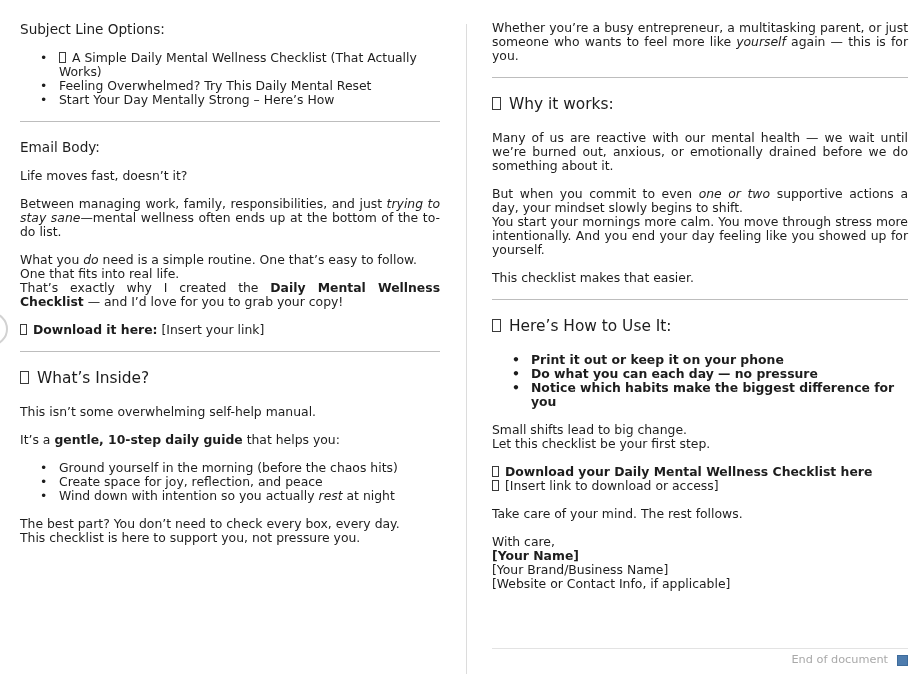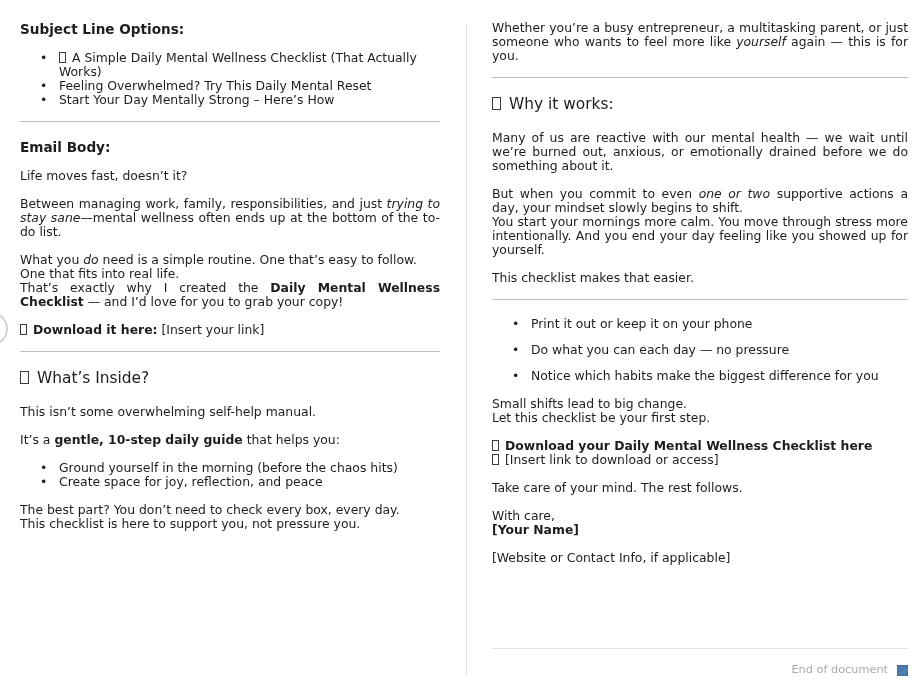--- a/index.html
+++ b/index.html
@@ -8,46 +8,46 @@
     background:#ffffff;
     font-family:"DejaVu Sans","Liberation Sans",sans-serif;
     color:#1d1d1d;
     -webkit-font-smoothing:antialiased;
   }
   .col{position:absolute;top:21px;font-size:12.4px;line-height:14px;}
   #col-left{left:20px;width:420px;}
   #col-right{left:492px;width:416px;}
 
   .para{margin:0 0 14px 0;text-align:justify;}
-  .heading-sub{font-weight:bold;font-size:13.6px;line-height:16px;margin:0 0 14px 0;}
+  .heading-sub{font-weight:normal;font-size:13.6px;line-height:16px;margin:0 0 14px 0;}
   .heading-main{font-weight:normal;font-size:15.4px;line-height:18px;margin:0 0 18px 0;}
 
   .rule{height:0;border:none;border-top:1px solid #bdbdbd;margin:13px 0 17px 0;}
 
   .bullets{list-style:none;margin:0 0 14px 0;padding:0 0 0 20px;}
   .bullets li{position:relative;padding-left:19px;}
   .bullets li::before{content:"\2022";position:absolute;left:0;top:0;}
-  .bullets.bold li{font-weight:normal;margin-top:12px;}
+  .bullets.bold li{font-weight:bold;}
 
   .tofu{display:inline-block;width:7px;height:11px;border:1px solid #3a3a3a;
         margin:0 6px 0 0;vertical-align:-1px;box-sizing:border-box;}
   .heading-main .tofu{width:9px;height:13px;border-width:1.5px;margin-right:8px;vertical-align:-1px;}
 
   .b{font-weight:bold;}
   .i{font-style:italic;}
 
   .divider{position:absolute;left:466px;top:24px;width:1px;height:650px;background:#dcdcdc;}
 
   .back-arrow{position:absolute;left:-26px;top:312px;width:30px;height:30px;
               border:2px solid #d2d2d2;border-radius:50%;background:#ffffff;}
 
   .end-block{position:absolute;left:492px;width:416px;top:648px;}
   .end-rule{height:0;border:none;border-top:1px solid #e3e3e3;margin:0;}
   .end-row{display:flex;justify-content:flex-end;align-items:center;
-           margin-top:15px;font-size:11.3px;line-height:12px;color:#a9a9a9;}
+           margin-top:5px;font-size:11.3px;line-height:12px;color:#a9a9a9;}
   .end-square{width:9px;height:9px;background:#4e7cae;border:1px solid #3e6c9c;margin-left:9px;}
 </style>
 </head>
 <body>
 
 <div class="back-arrow"></div>
 
 <div class="divider"></div>
 
 <div class="col" id="col-left">
@@ -63,40 +63,42 @@
     <p class="para"><span>Between managing work, family, responsibilities, and just </span><span class="i">trying to stay sane</span><span>—mental wellness often ends up at the bottom of the to-do list.</span></p>
     <p class="para"><span>What you </span><span class="i">do</span><span> need is a simple routine. One that’s easy to follow.</span><br><span>One that fits into real life.</span><br><span>That’s exactly why I created the </span><span class="b">Daily Mental Wellness Checklist</span><span> — and I’d love for you to grab your copy!</span></p>
     <p class="para"><span class="tofu"></span><span class="b">Download it here:</span><span> [Insert your link]</span></p>
     <hr class="rule">
     <div class="heading-main"><span class="tofu"></span><span>What’s Inside?</span></div>
     <p class="para"><span>This isn’t some overwhelming self-help manual.</span></p>
     <p class="para"><span>It’s a </span><span class="b">gentle, 10-step daily guide</span><span> that helps you:</span></p>
     <ul class="bullets">
       <li><span>Ground yourself in the morning (before the chaos hits)</span></li>
       <li><span>Create space for joy, reflection, and peace</span></li>
+      <li><span>Wind down with intention so you actually </span><span class="i">rest</span><span> at night</span></li>
     </ul>
     <p class="para"><span>The best part? You don’t need to check every box, every day.</span><br><span>This checklist is here to support you, not pressure you.</span></p>
   </div>
 <div class="col" id="col-right">
     <p class="para"><span>Whether you’re a busy entrepreneur, a multitasking parent, or just someone who wants to feel more like </span><span class="i">yourself</span><span> again — this is for you.</span></p>
     <hr class="rule">
     <div class="heading-main"><span class="tofu"></span><span>Why it works:</span></div>
     <p class="para"><span>Many of us are reactive with our mental health — we wait until we’re burned out, anxious, or emotionally drained before we do something about it.</span></p>
     <p class="para"><span>But when you commit to even </span><span class="i">one or two</span><span> supportive actions a day, your mindset slowly begins to shift.</span><br><span>You start your mornings more calm. You move through stress more intentionally. And you end your day feeling like you showed up for yourself.</span></p>
     <p class="para"><span>This checklist makes that easier.</span></p>
     <hr class="rule">
+    <div class="heading-main"><span class="tofu"></span><span>Here’s How to Use It:</span></div>
     <ul class="bullets bold">
       <li><span>Print it out or keep it on your phone</span></li>
       <li><span>Do what you can each day — no pressure</span></li>
       <li><span>Notice which habits make the biggest difference for you</span></li>
     </ul>
     <p class="para"><span>Small shifts lead to big change.</span><br><span>Let this checklist be your first step.</span></p>
     <p class="para"><span class="tofu"></span><span class="b">Download your Daily Mental Wellness Checklist here</span><br><span class="tofu"></span><span>[Insert link to download or access]</span></p>
     <p class="para"><span>Take care of your mind. The rest follows.</span></p>
-    <p class="para"><span>With care,</span><br><span class="b">[Your Name]</span><br><br><span>[Website or Contact Info, if applicable]</span></p>
+    <p class="para"><span>With care,</span><br><span class="b">[Your Name]</span><br><span>[Your Brand/Business Name]</span><br><span>[Website or Contact Info, if applicable]</span></p>
   </div>
 
 <div class="end-block">
   <hr class="end-rule">
   <div class="end-row">
     <span>End of document</span>
     <span class="end-square"></span>
   </div>
 </div>
 

